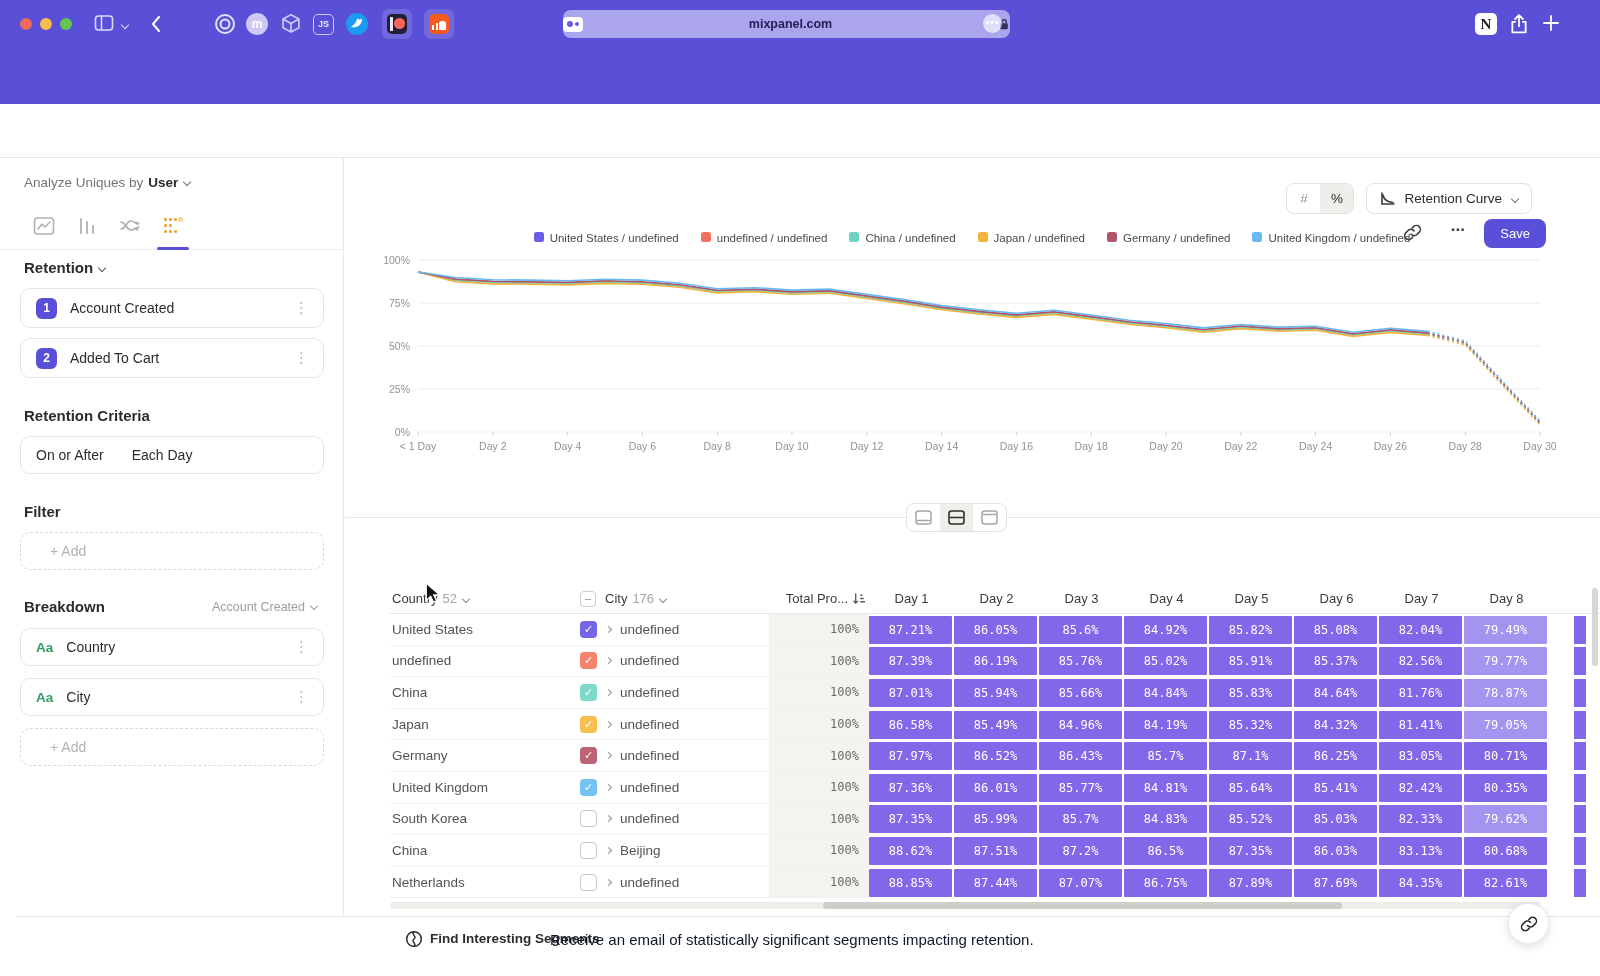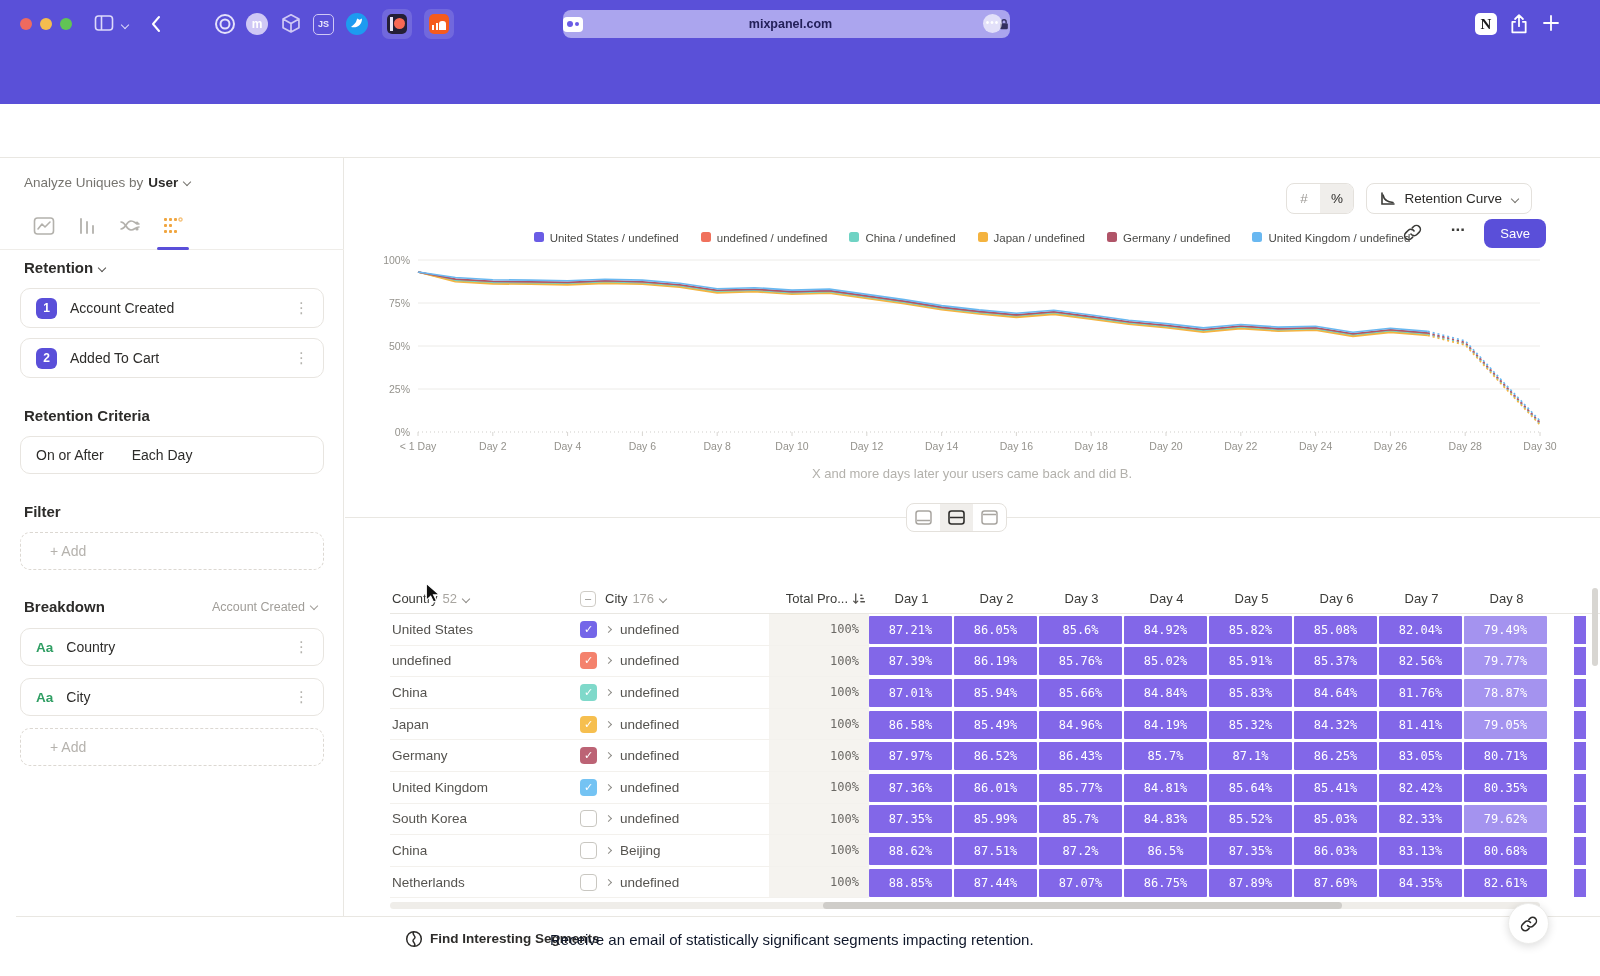--- a/index.html
+++ b/index.html
@@ -429,21 +429,20 @@
       <polyline points="1057.8,83.4 1095.2,92.9 1132.6,133.3 1170.0,172.9" fill="none" stroke="#f0715c" stroke-width="1.6" stroke-dasharray="2,3"></polyline>
       <polyline points="48.0,22.0 85.4,30.6 122.8,32.9 160.2,33.2 197.6,33.9 235.0,32.4 272.4,33.2 309.8,36.3 347.2,41.8 384.6,40.8 422.0,43.2 459.4,42.2 496.8,47.5 534.2,52.7 571.6,58.7 609.0,63.0 646.4,66.4 683.8,63.3 721.2,68.1 758.6,73.3 796.0,76.7 833.4,81.0 870.8,77.6 908.2,80.2 945.6,79.3 983.0,85.3 1020.4,81.4 1057.8,84.5" fill="none" stroke="#6fd3c4" stroke-width="1.6" stroke-linejoin="round"></polyline>
       <polyline points="1057.8,84.5 1095.2,93.9 1132.6,134.4 1170.0,173.9" fill="none" stroke="#6fd3c4" stroke-width="1.6" stroke-dasharray="2,3"></polyline>
       <polyline points="48.0,22.0 85.4,31.7 122.8,33.9 160.2,34.3 197.6,34.9 235.0,33.4 272.4,34.3 309.8,37.3 347.2,42.9 384.6,41.8 422.0,44.2 459.4,43.2 496.8,48.5 534.2,53.7 571.6,59.7 609.0,64.0 646.4,67.4 683.8,64.4 721.2,69.2 758.6,74.3 796.0,77.8 833.4,82.1 870.8,78.6 908.2,81.2 945.6,80.3 983.0,86.4 1020.4,82.4 1057.8,85.5" fill="none" stroke="#f4b33f" stroke-width="1.6" stroke-linejoin="round"></polyline>
       <polyline points="1057.8,85.5 1095.2,95.0 1132.6,135.4 1170.0,174.9" fill="none" stroke="#f4b33f" stroke-width="1.6" stroke-dasharray="2,3"></polyline>
       <polyline points="48.0,22.0 85.4,29.1 122.8,31.3 160.2,31.7 197.6,32.4 235.0,30.8 272.4,31.7 309.8,34.8 347.2,40.3 384.6,39.2 422.0,41.6 459.4,40.6 496.8,45.9 534.2,51.1 571.6,57.1 609.0,61.4 646.4,64.9 683.8,61.8 721.2,66.6 758.6,71.7 796.0,75.2 833.4,79.5 870.8,76.0 908.2,78.6 945.6,77.8 983.0,83.8 1020.4,79.8 1057.8,82.9" fill="none" stroke="#b05468" stroke-width="1.6" stroke-linejoin="round"></polyline>
       <polyline points="1057.8,82.9 1095.2,92.4 1132.6,132.8 1170.0,172.4" fill="none" stroke="#b05468" stroke-width="1.6" stroke-dasharray="2,3"></polyline>
       <polyline points="48.0,22.0 85.4,27.5 122.8,29.8 160.2,30.1 197.6,30.8 235.0,29.3 272.4,30.1 309.8,33.2 347.2,38.7 384.6,37.7 422.0,40.1 459.4,39.1 496.8,44.4 534.2,49.6 571.6,55.6 609.0,59.9 646.4,63.3 683.8,60.2 721.2,65.0 758.6,70.2 796.0,73.6 833.4,77.9 870.8,74.5 908.2,77.1 945.6,76.2 983.0,82.2 1020.4,78.3 1057.8,81.4" fill="none" stroke="#69b8f1" stroke-width="1.6" stroke-linejoin="round"></polyline>
       <polyline points="1057.8,81.4 1095.2,90.8 1132.6,131.3 1170.0,170.8" fill="none" stroke="#69b8f1" stroke-width="1.6" stroke-dasharray="2,3"></polyline>
     </svg>
-  <div class="caption">X and more days later your users came back and did B.</div>
 
   <div class="mid-divider"></div>
   <div class="ltoggles">
     <span class="ltog">
         <svg width="17" height="15" viewBox="0 0 17 15">
           <rect x="1" y="1" width="15" height="13" rx="2.5" fill="none" stroke="#a8a5a0" stroke-width="1.5"></rect>
           <line x1="2" y1="10.5" x2="15" y2="10.5" stroke="#a8a5a0" stroke-width="1.5"></line>
         </svg>
       </span>
     <span class="ltog active">

